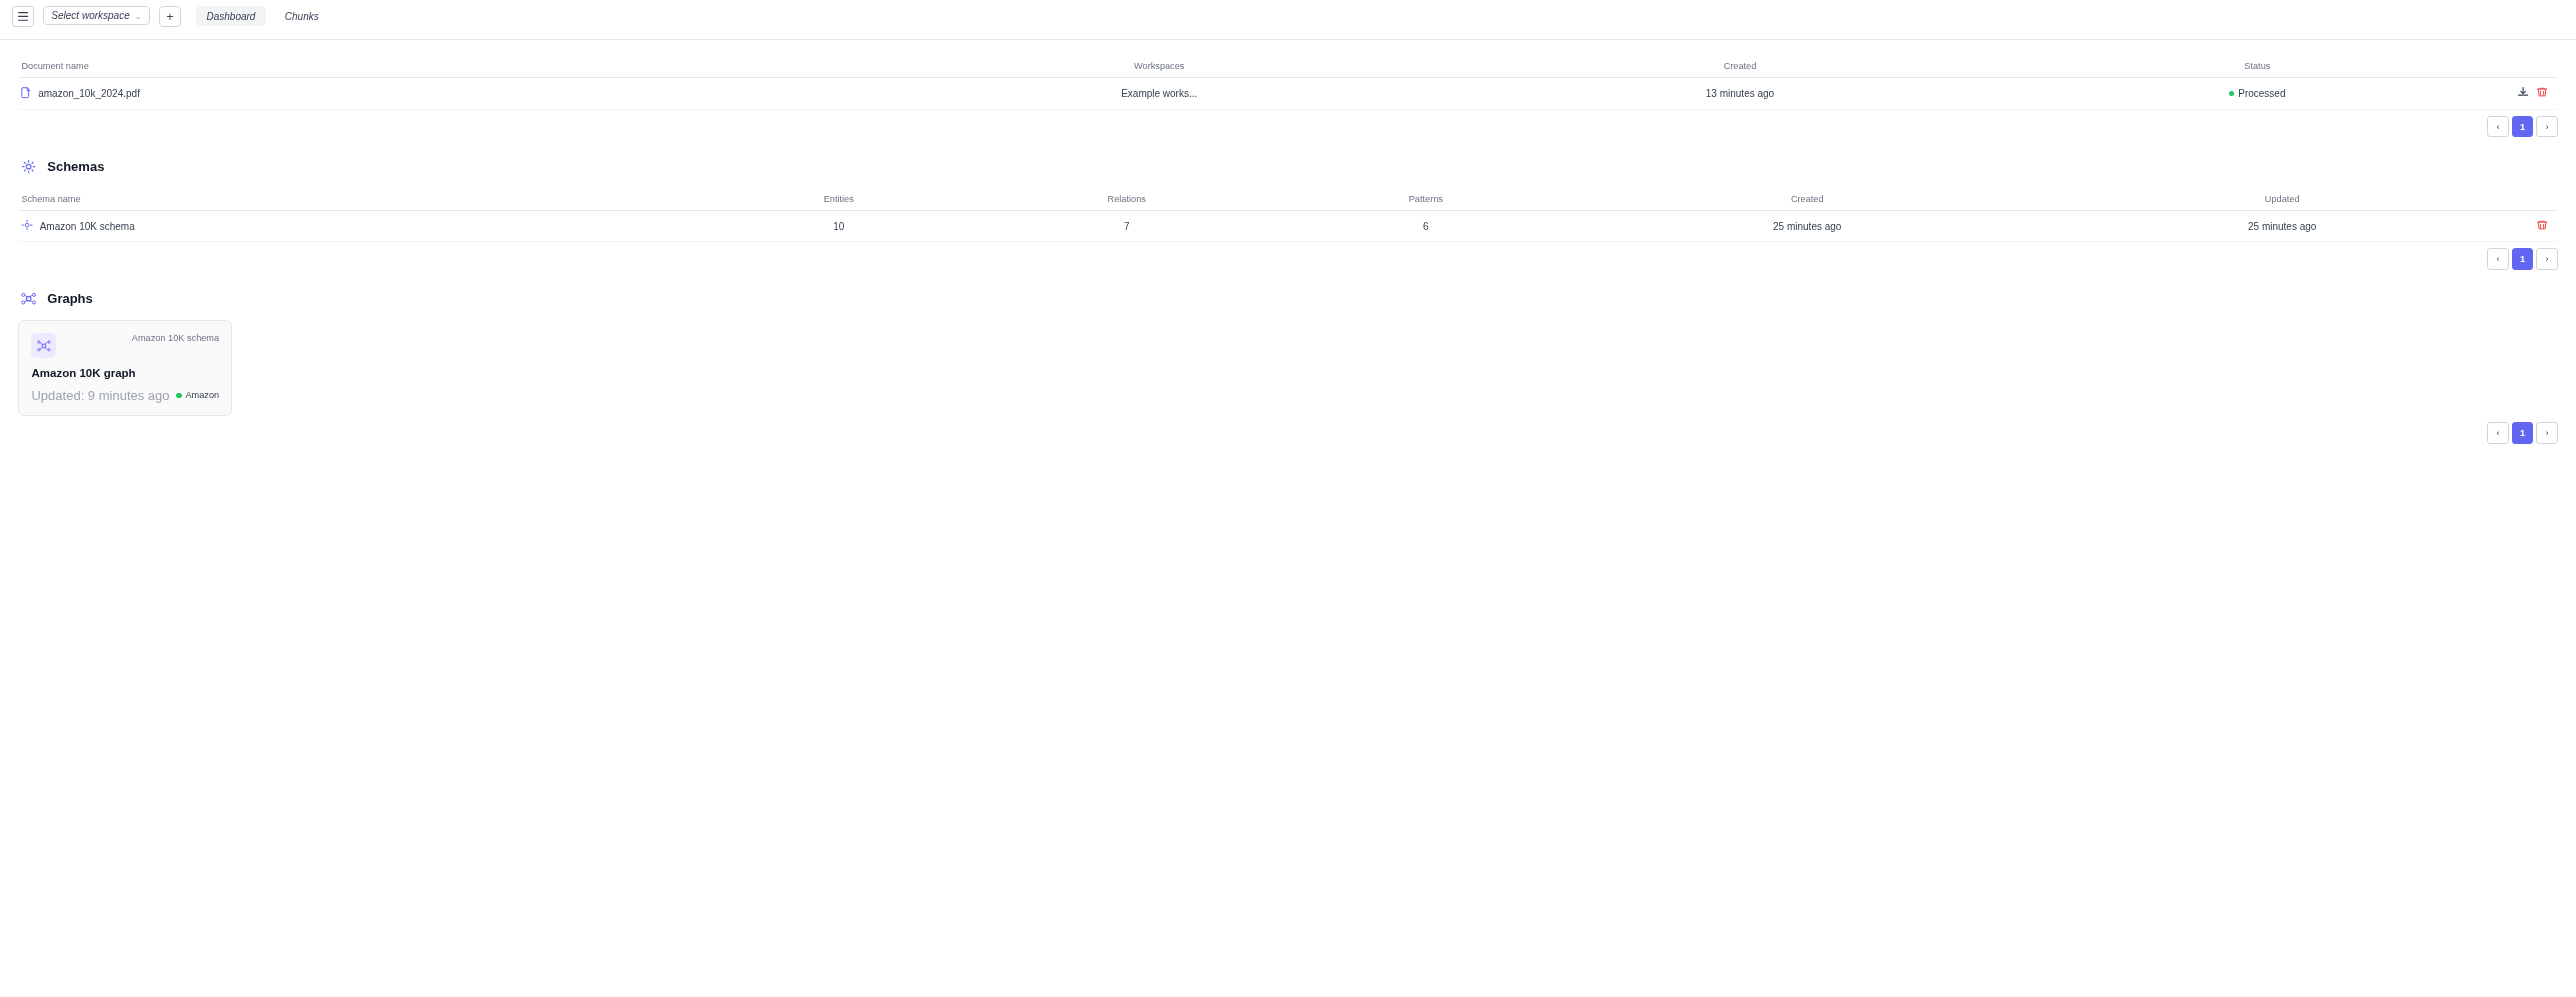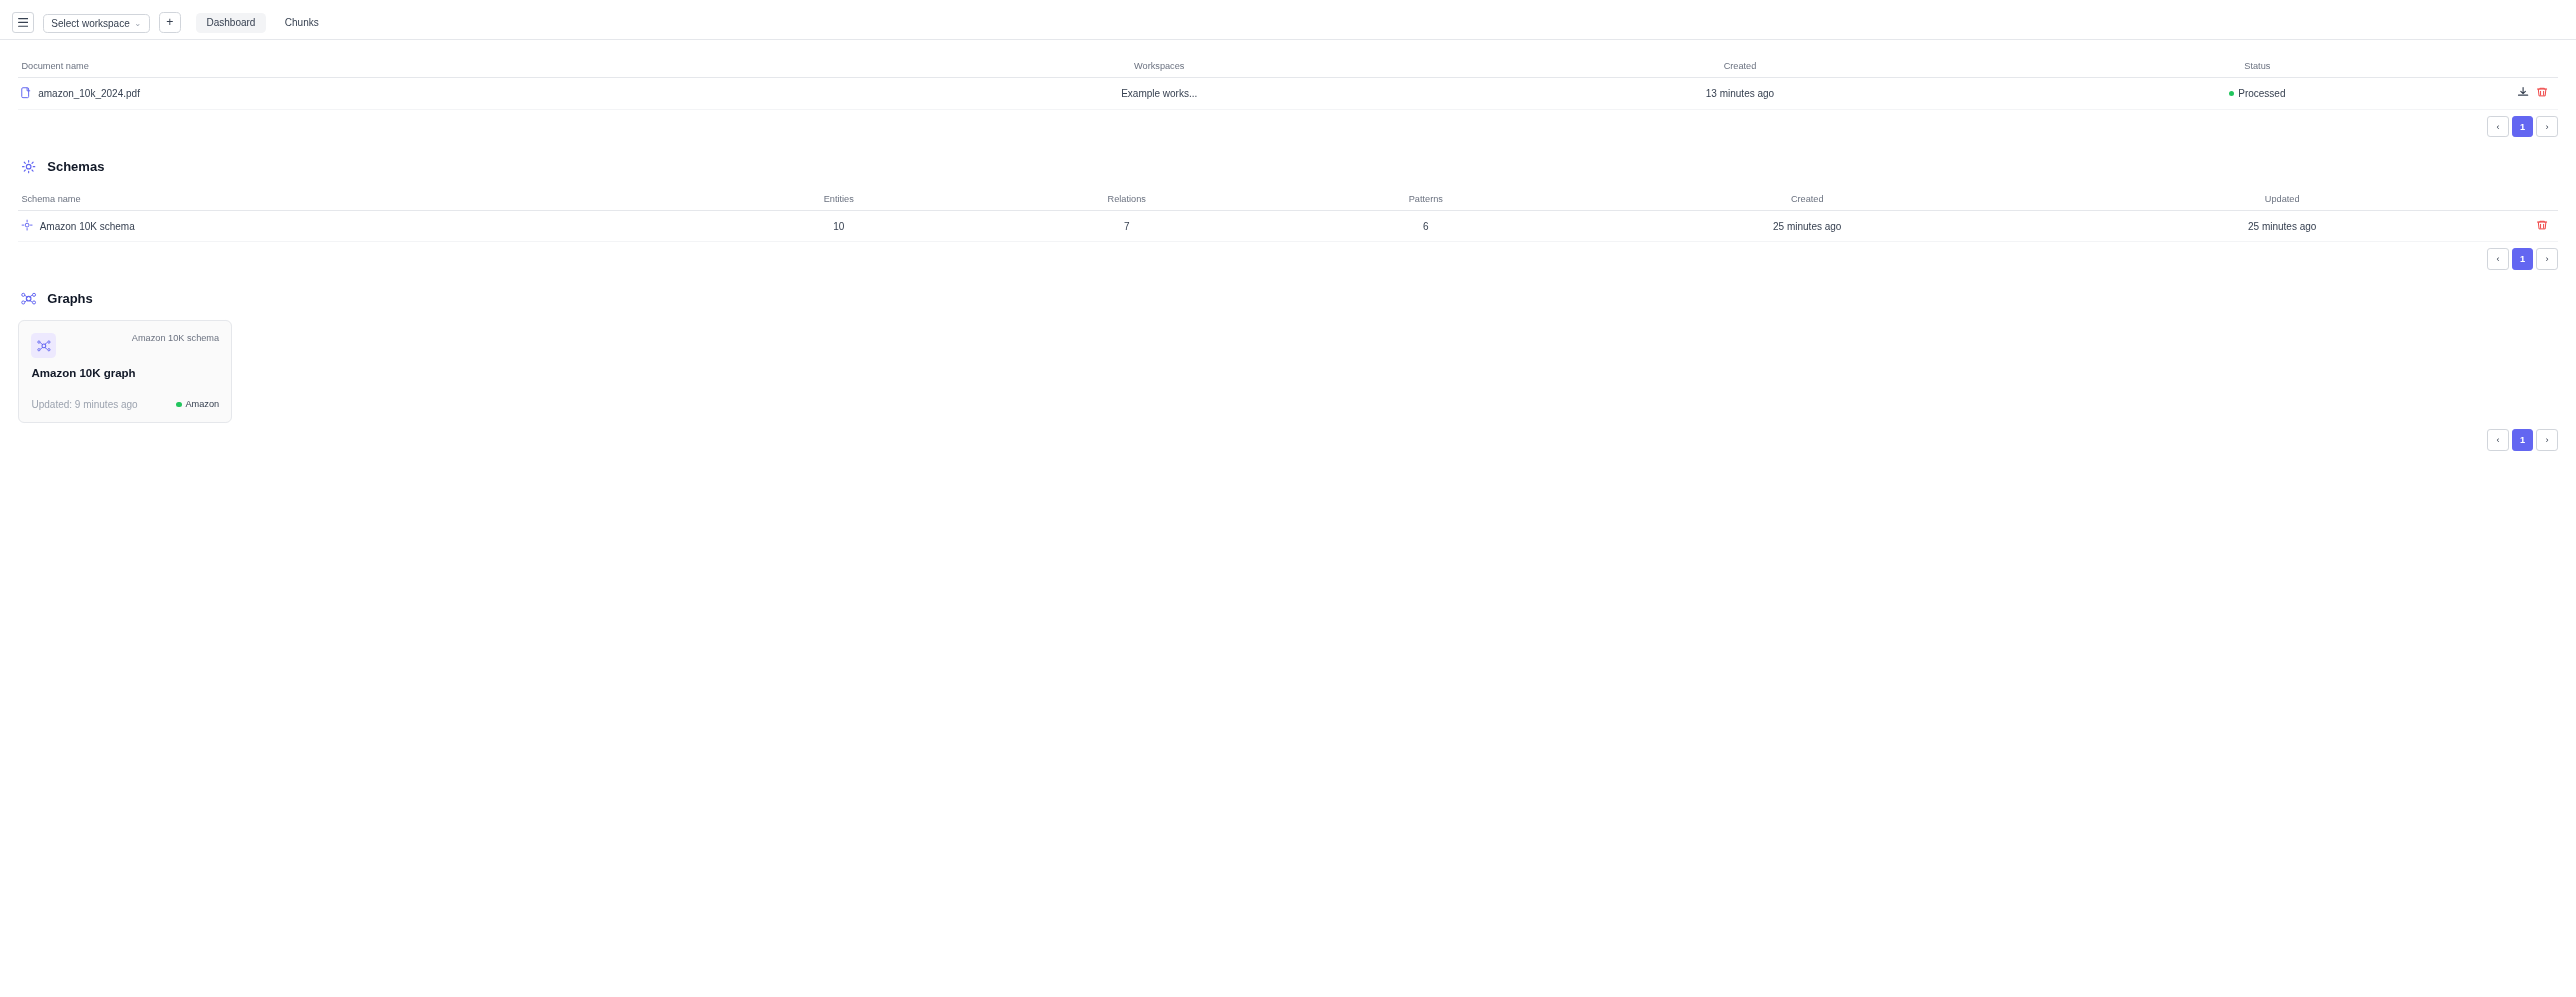--- a/index.html
+++ b/index.html
@@ -6,25 +6,26 @@
     body {
       font-family: -apple-system, BlinkMacSystemFont, 'Segoe UI', sans-serif;
       background: #ffffff;
       color: #1a1a1a;
       font-size: 10.7px;
     }
 
     
     .top-bar {
       display: flex;
-      align-items: flex-end;
+      align-items: flex-start;
       padding: 6.1px 12.2px;
       border-bottom: 0.8px solid #e5e7eb;
       gap: 9.2px;
       height: 40px;
+      font-style: italic;
     }
     .workspace-selector {
       display: flex;
       align-items: center;
       border: 0.8px solid #d1d5db;
       border-radius: 4.6px;
       padding: 3.1px 7.6px;
       gap: 4.6px;
       cursor: pointer;
       font-size: 10px;
@@ -235,30 +236,30 @@
       color: #6366f1;
     }
     .graph-schema-label {
       font-size: 9.2px;
       color: #6b7280;
     }
     .graph-card-title {
       font-size: 11.5px;
       font-weight: 600;
       color: #111827;
-      margin-bottom: 20px;
+      margin-bottom: 9px;
     }
     .graph-card-footer {
       display: flex;
       justify-content: space-between;
       align-items: center;
       margin-top: 3.1px;
     }
     .graph-updated {
-      font-size: 10px;
+      font-size: 13px;
       color: #9ca3af;
     }
     .graph-status {
       display: flex;
       align-items: center;
       gap: 3.8px;
       font-size: 9.2px;
       color: #374151;
     }
 

